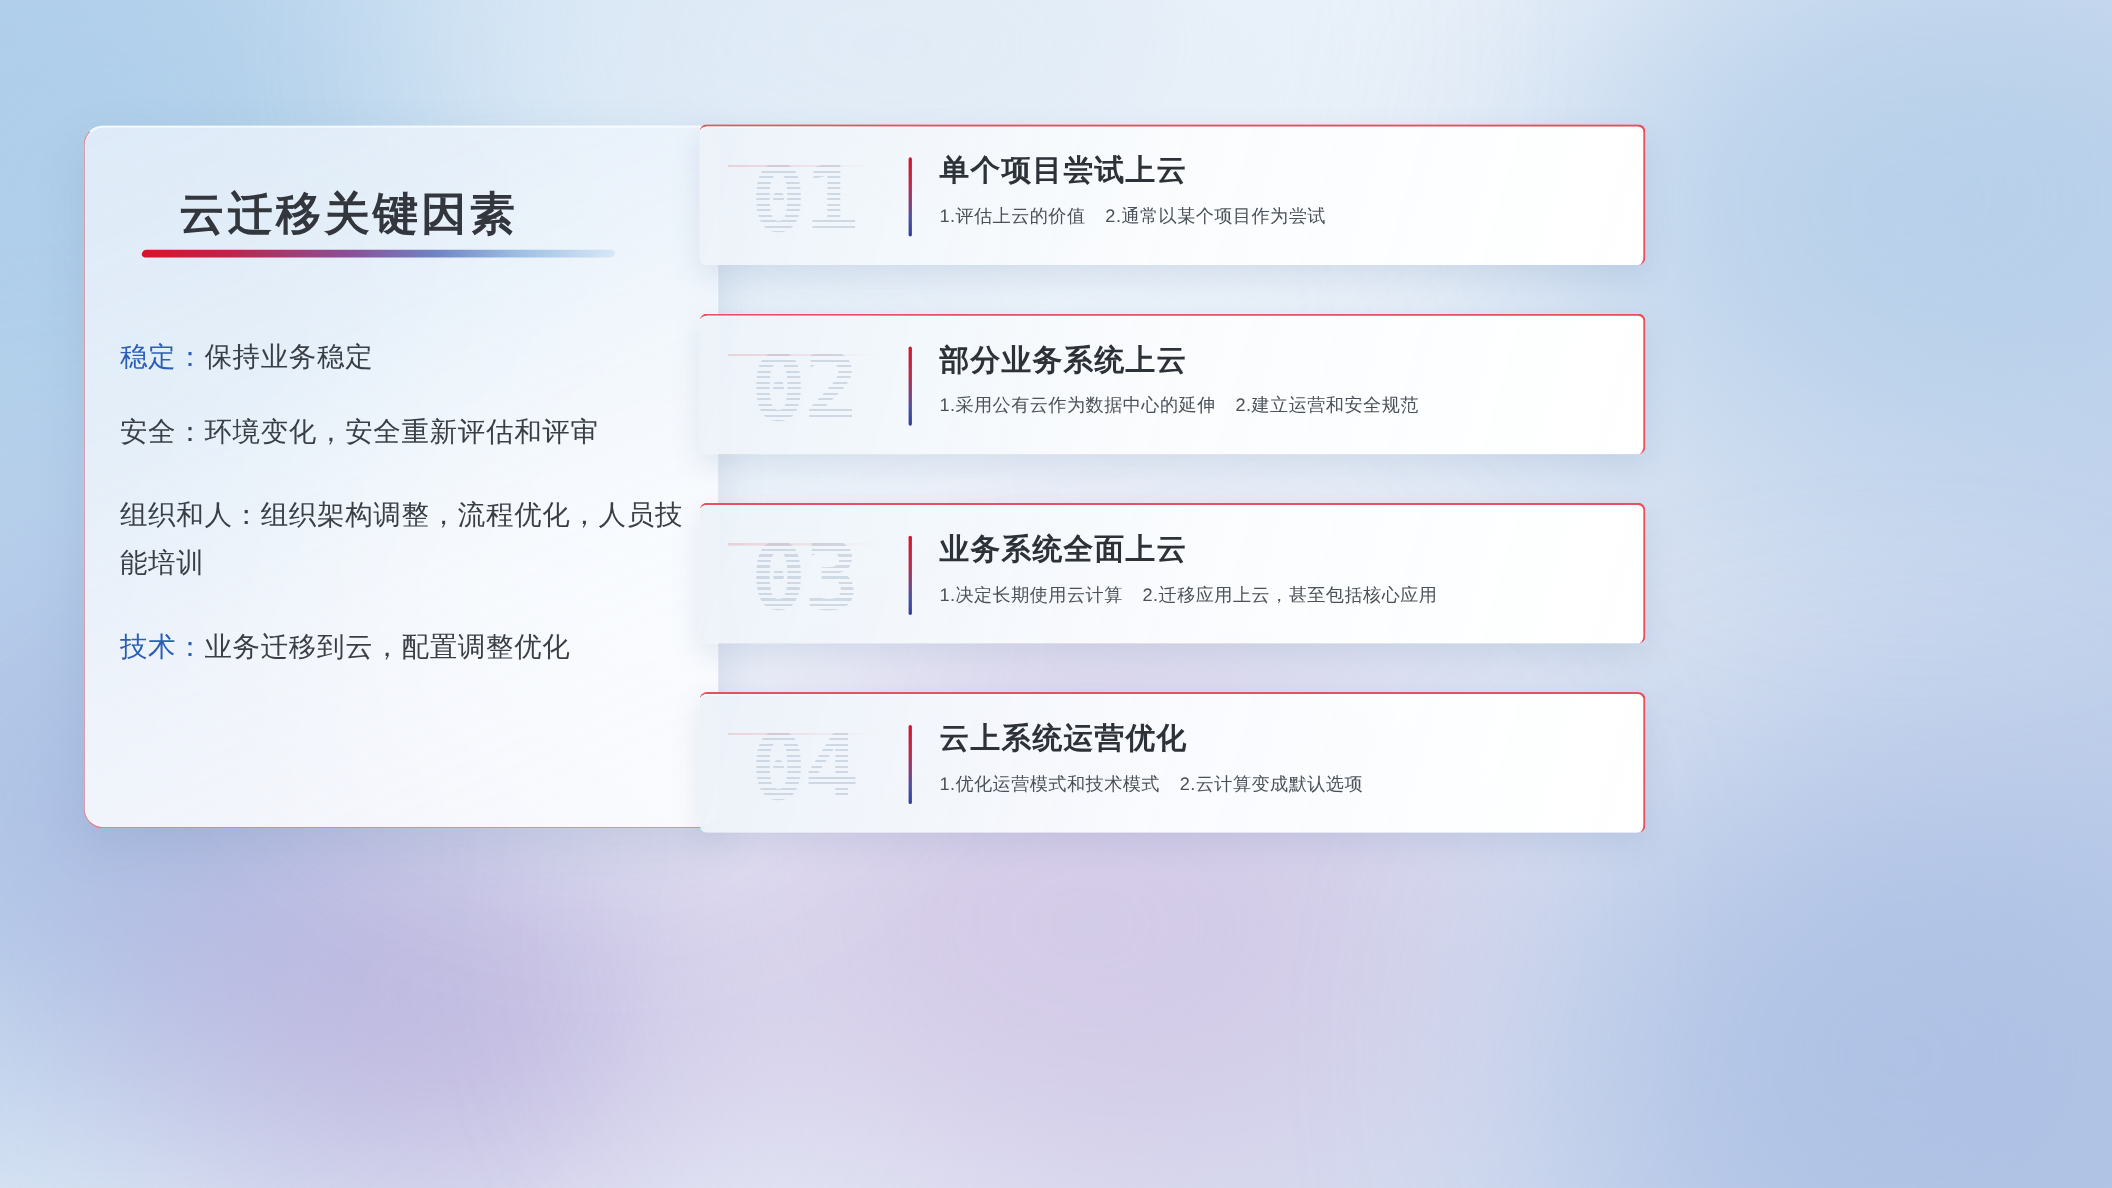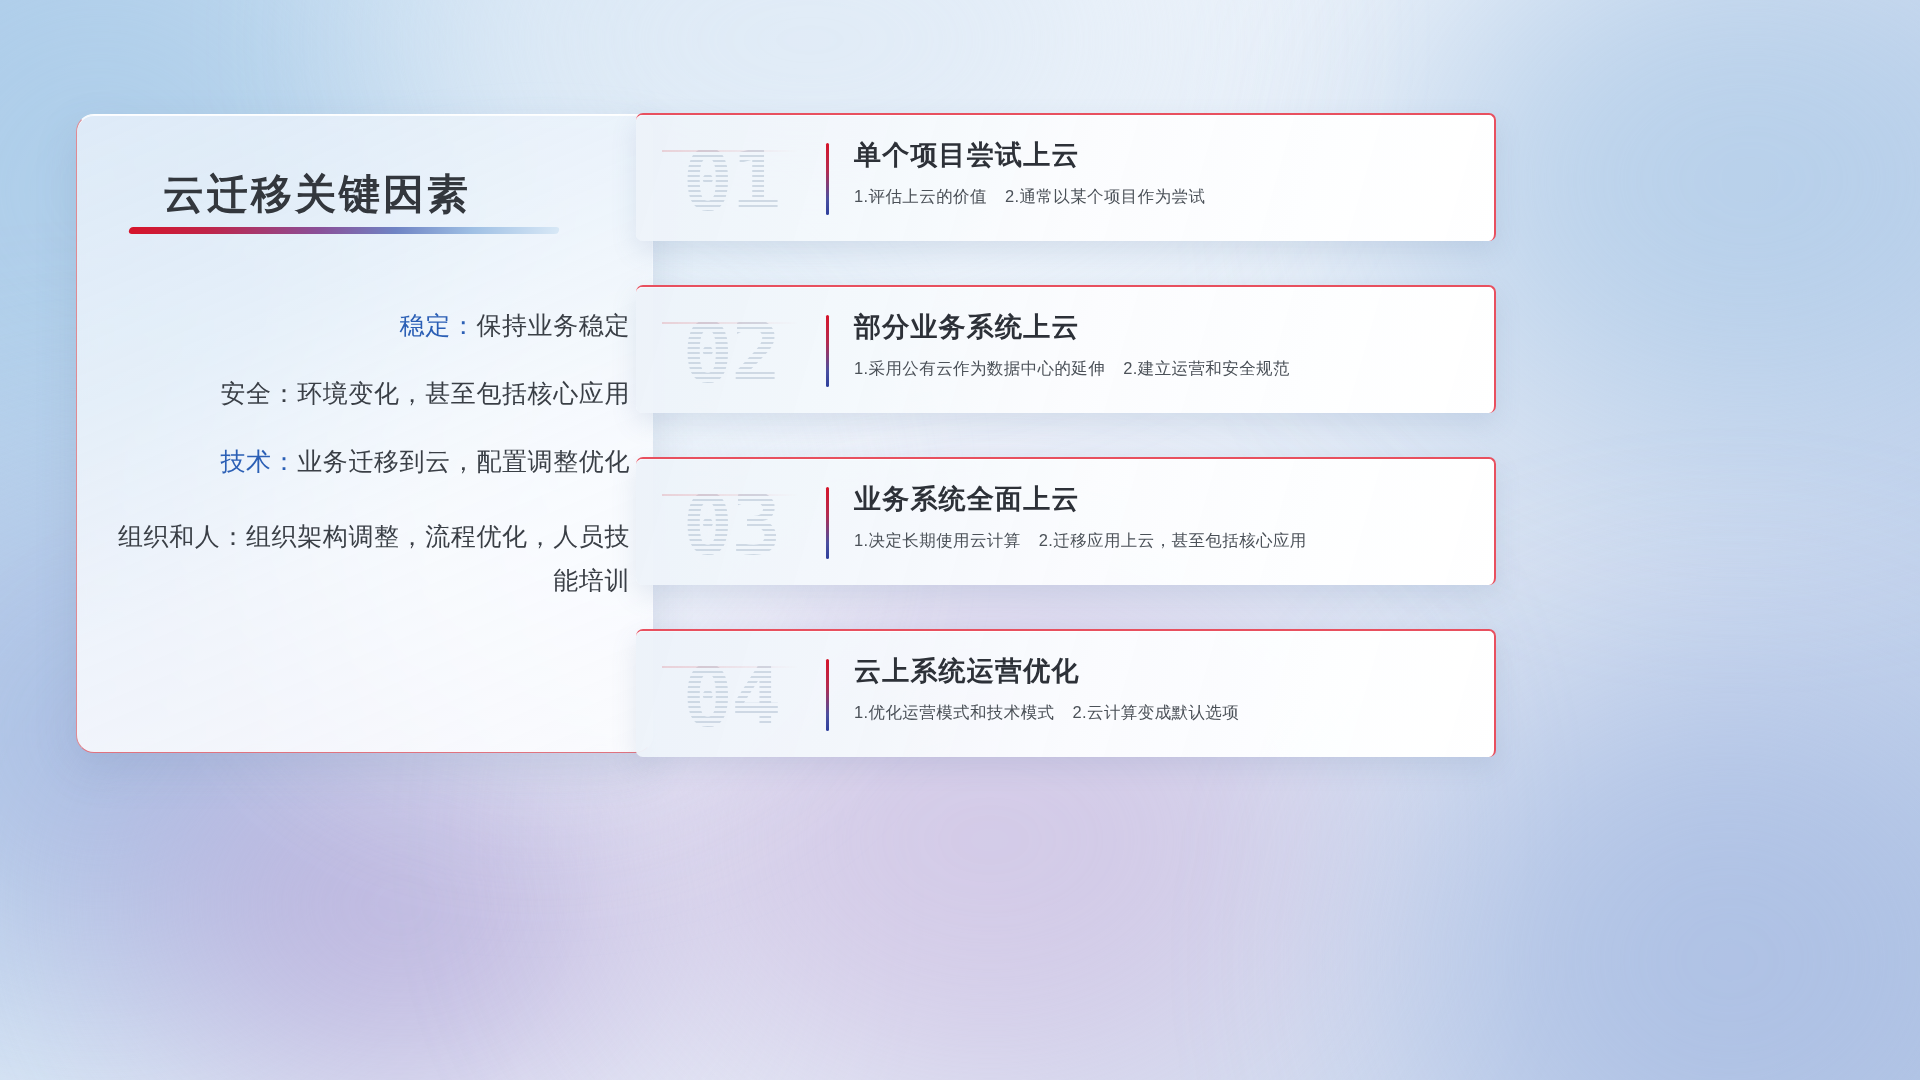--- a/index.html
+++ b/index.html
@@ -48,21 +48,21 @@
     white-space:nowrap;
   }
   #title-underline{
     position:absolute;left:52px;top:112px;width:430px;height:7px;border-radius:4px;
     background:linear-gradient(90deg,#d6142a 0%,#c02448 18%,#8a4f98 44%,#6f84c4 62%,#9fc0e4 80%,#d8e8f6 100%);
     transform:skewX(-12deg);
   }
   #factor-list{position:absolute;left:32px;top:196px;right:22px}
   .factor{
     font-size:25px;line-height:1.16;color:#3a3f46;white-space:nowrap;
-    margin-bottom:39px;letter-spacing:.6px;text-align:right;
+    margin-bottom:39px;letter-spacing:.6px;
   }
   .factor:last-child{margin-bottom:0}
   .factor .k{color:#2b5fb5;font-weight:500}
   .factor .k.plain{color:#3a3f46}
   .factor .v{color:#3a3f46}
   .factor.wrap{white-space:normal;line-height:1.75}
 
   
   #cards{position:absolute;left:636px;top:113px;width:860px}
   .card{
@@ -135,31 +135,31 @@
     <div id="title-underline"></div>
 
     <div id="factor-list">
 
       <div class="factor">
         <span class="k">稳定：</span><span class="v">保持业务稳定</span>
       </div>
 
 
       <div class="factor">
-        <span class="k plain">安全：</span><span class="v">环境变化，甚至包括核心应用</span>
+        <span class="k plain">安全：</span><span class="v">环境变化，安全重新评估和评审</span>
+      </div>
+
+      <div class="factor wrap">
+        <span class="k plain">组织和人：</span><span class="v">组织架构调整，流程优化，人员技能培训</span>
       </div>
 
       <div class="factor">
         <span class="k">技术：</span><span class="v">业务迁移到云，配置调整优化</span>
       </div>
 
-      <div class="factor wrap">
-        <span class="k plain">组织和人：</span><span class="v">组织架构调整，流程优化，人员技能培训</span>
-      </div>
-
     </div>
   </section>
 
   <section id="cards">
 
     <article class="card">
       <div class="topfade"></div>
       <div class="ghost-num">01</div>
       <div class="card-accent"></div>
       <div class="card-body">

